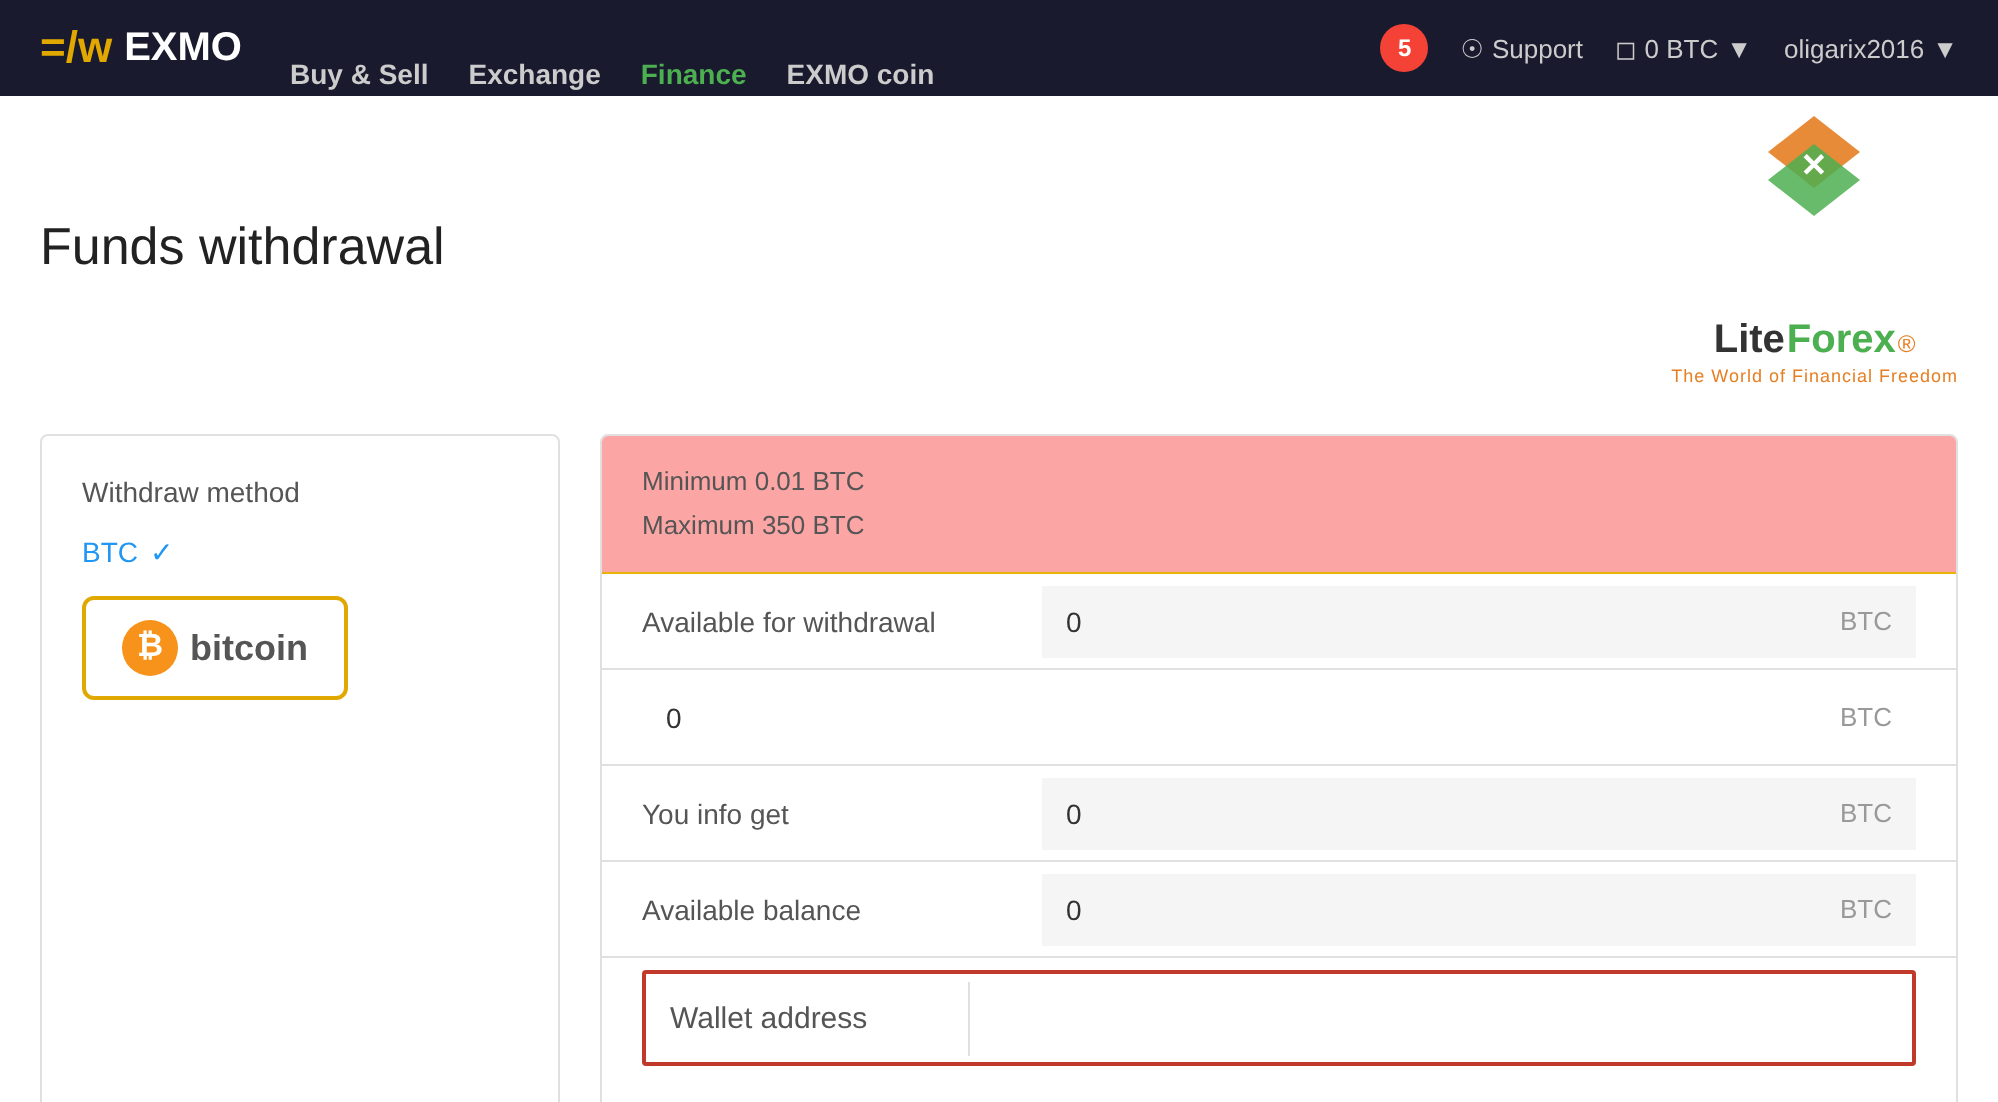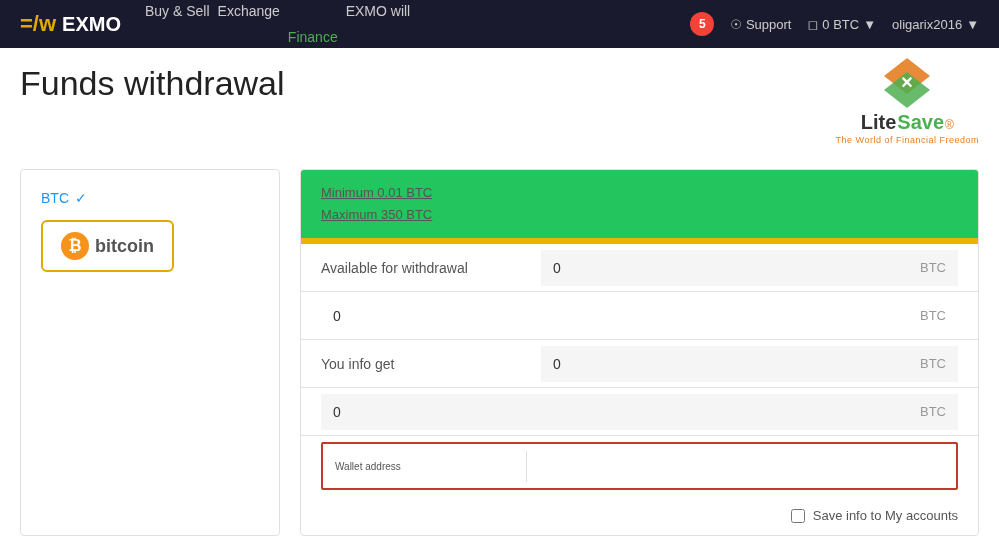--- a/index.html
+++ b/index.html
@@ -21,23 +21,24 @@
       color: #fff;
       font-weight: bold;
       font-size: 20px;
     }
     .logo-icon {
       color: #e0a800;
       font-size: 22px;
     }
     .nav-links {
       display: flex;
-      gap: 8px;
-      align-items: flex-start;
+      gap: 20px;
+      align-items: flex-end;
       flex: 1;
+      font-weight: bold;
     }
     .nav-link {
       color: #ccc;
       text-decoration: none;
       font-size: 14px;
       cursor: pointer;
     }
     .nav-link.active { color: #4caf50; margin-top: 26px; }
     .nav-right {
       display: flex;
@@ -82,23 +83,24 @@
       gap: 4px;
       margin-bottom: 8px;
     }
     .page-header {
       display: flex;
       align-items: flex-start;
       justify-content: space-between;
       margin-bottom: 24px;
     }
     .page-title {
-      font-size: 34px;
+      font-size: 26px;
       font-weight: normal;
       color: #222;
+      margin-top: 44px;
     }
 
     
     .content-grid {
       display: flex;
       gap: 20px;
     }
     .left-panel {
       width: 260px;
       border: 1px solid #e0e0e0;
@@ -148,38 +150,36 @@
 
     
     .right-panel {
       flex: 1;
       border: 1px solid #e0e0e0;
       border-radius: 4px;
       background: #fff;
       overflow: hidden;
     }
     .limits-bar {
-      background: #22c55e;
-      border-bottom: 6px solid #eab308;
+      background: #fca5a5;
+      border-bottom: 1px solid #eab308;
       padding: 12px 20px;
       font-size: 13px;
       color: #555;
       line-height: 1.7;
-      text-decoration: underline;
     }
     .form-rows {
       padding: 0;
     }
     .form-row {
       display: flex;
       align-items: center;
       border-bottom: 1px solid #e0e0e0;
       padding: 0 20px;
       min-height: 48px;
-      gap: 20px;
     }
     .form-row-label {
       width: 200px;
       font-size: 14px;
       color: #555;
       flex-shrink: 0;
     }
     .form-row-value {
       flex: 1;
       background: #f5f5f5;
@@ -199,23 +199,23 @@
     .wallet-row {
       display: flex;
       align-items: center;
       border: 2px solid #c0392b;
       border-radius: 2px;
       margin: 6px 20px;
       min-height: 48px;
       background: #fff;
     }
     .wallet-label {
-      width: 204px;
+      width: 162px;
       padding-left: 0;
-      font-size: 10px;
+      font-size: 15px;
       color: #555;
       padding: 10px 12px;
       flex-shrink: 0;
       border-right: 1px solid #e0e0e0;
     }
     .wallet-input {
       flex: 1;
       border: none;
       outline: none;
       padding: 10px 12px;
@@ -258,21 +258,21 @@
 
 <nav class="navbar">
   <div class="navbar-logo">
     <span class="logo-icon">=/w</span>
     <span>EXMO</span>
   </div>
   <div class="nav-links">
     <a class="nav-link">Buy &amp; Sell</a>
     <a class="nav-link">Exchange</a>
     <a class="nav-link active">Finance</a>
-    <a class="nav-link">EXMO will</a>
+    <a class="nav-link">EXMO coin</a>
   </div>
   <div class="nav-right">
     <div class="notif-badge">5</div>
     <div class="nav-right-item">
       <span>☉</span>
       <span>Support</span>
     </div>
     <div class="nav-right-item">
       <span>◻</span>
       <span>0 BTC</span>
@@ -292,32 +292,33 @@
 
     <div class="liteforex-container">
       <svg width="70" height="55" viewBox="0 0 70 55">
 
         <polygon points="35,2 58,20 35,38 12,20" fill="#e67e22" opacity="0.9"></polygon>
 
         <polygon points="35,16 58,34 35,52 12,34" fill="#4caf50" opacity="0.85"></polygon>
 
         <text x="35" y="32" text-anchor="middle" fill="white" font-size="16" font-weight="bold">✕</text>
       </svg>
-      <div style="display:flex;align-items:baseline;gap:1px;">
+      <div style="display:flex;align-items:baseline;gap:1px;margin-top:48px;">
         <span style="font-size:20px;font-weight:bold;color:#333;">Lite</span>
-          <span style="font-size:20px;font-weight:bold;color:#4caf50;">Save</span>
+          <span style="font-size:20px;font-weight:bold;color:#4caf50;">Forex</span>
           <sup style="color:#e67e22;font-size:12px;">®</sup>
       </div>
       <div class="liteforex-tagline">The World of Financial Freedom</div>
     </div>
   </div>
 
   <div class="content-grid">
 
     <div class="left-panel">
+      <div class="withdraw-method-label">Withdraw method</div>
       <div class="method-selected">
         <span>BTC</span>
         <span class="check-icon">✓</span>
       </div>
       <button class="bitcoin-btn">
         <div class="btc-circle">₿</div>
         <span>bitcoin</span>
       </button>
     </div>
 
@@ -346,20 +347,21 @@
 
         <div class="form-row">
           <div class="form-row-label">You info get</div>
           <div class="form-row-value">
             <span>0</span>
             <span class="form-row-currency">BTC</span>
           </div>
         </div>
 
         <div class="form-row">
+          <div class="form-row-label">Available balance</div>
           <div class="form-row-value">
             <span>0</span>
             <span class="form-row-currency">BTC</span>
           </div>
         </div>
       </div>
 
       <div class="wallet-row">
         <div class="wallet-label">Wallet address</div>
         <input class="wallet-input" type="text" placeholder="" style="">

